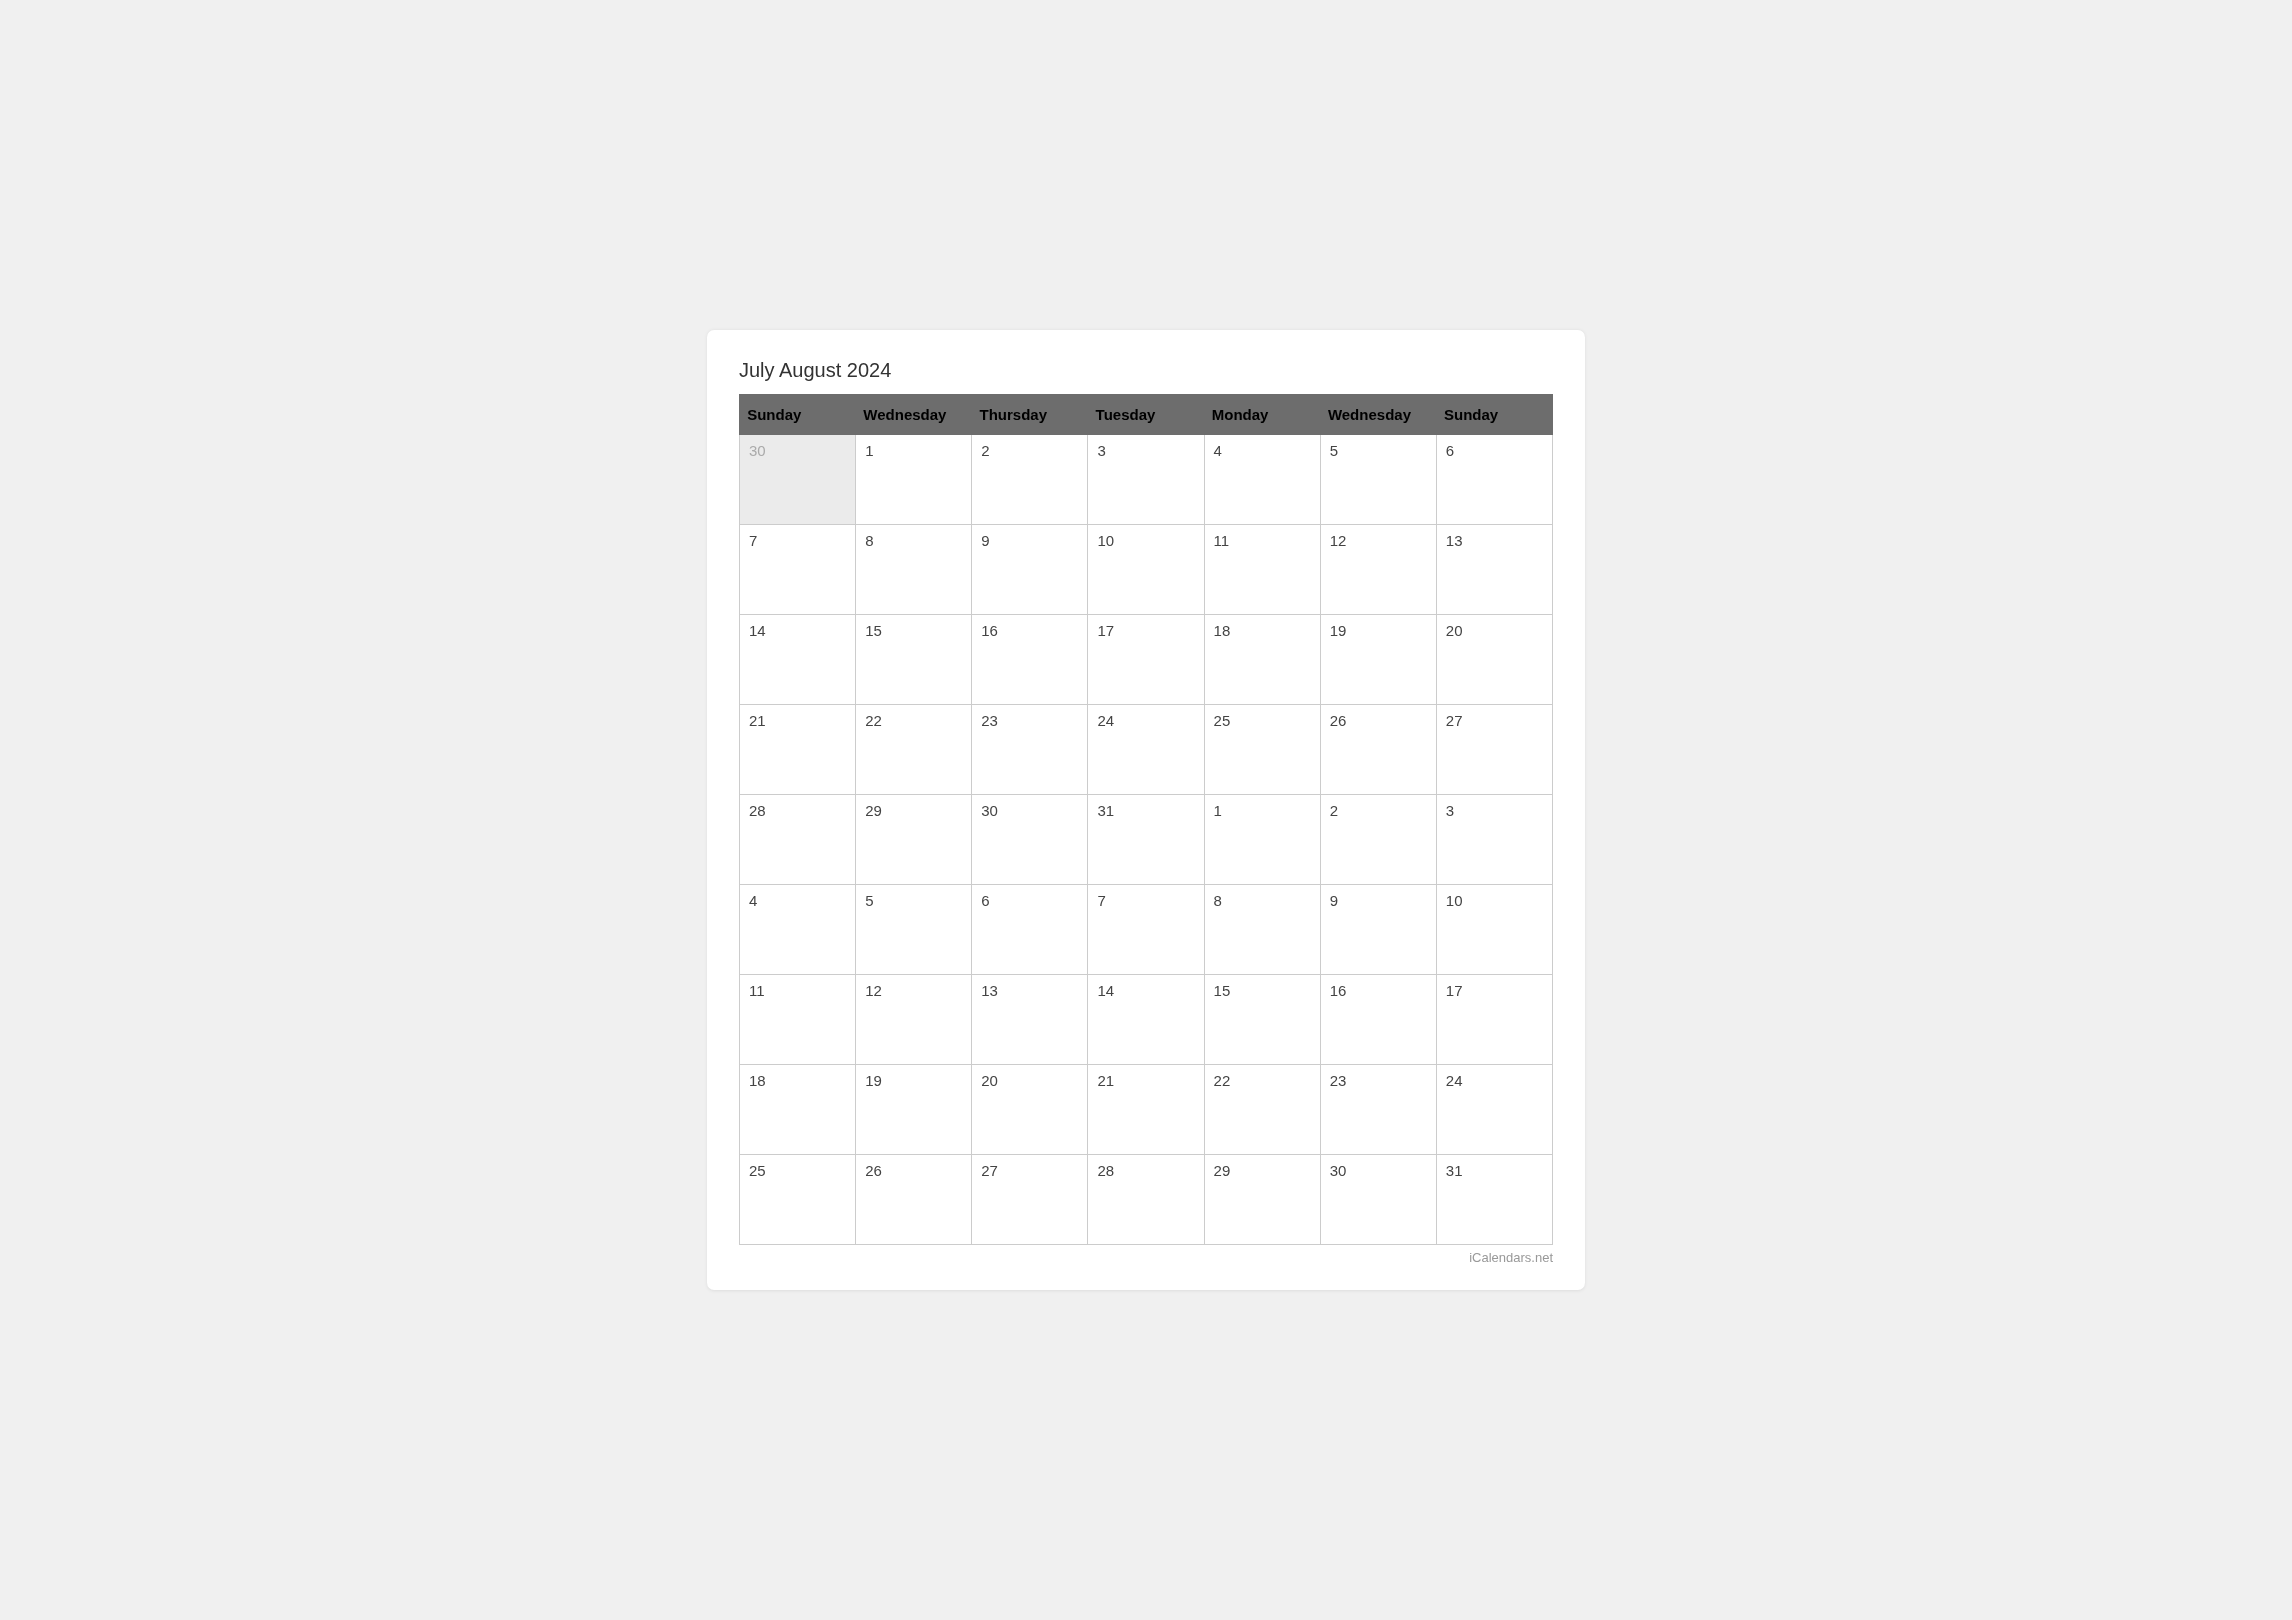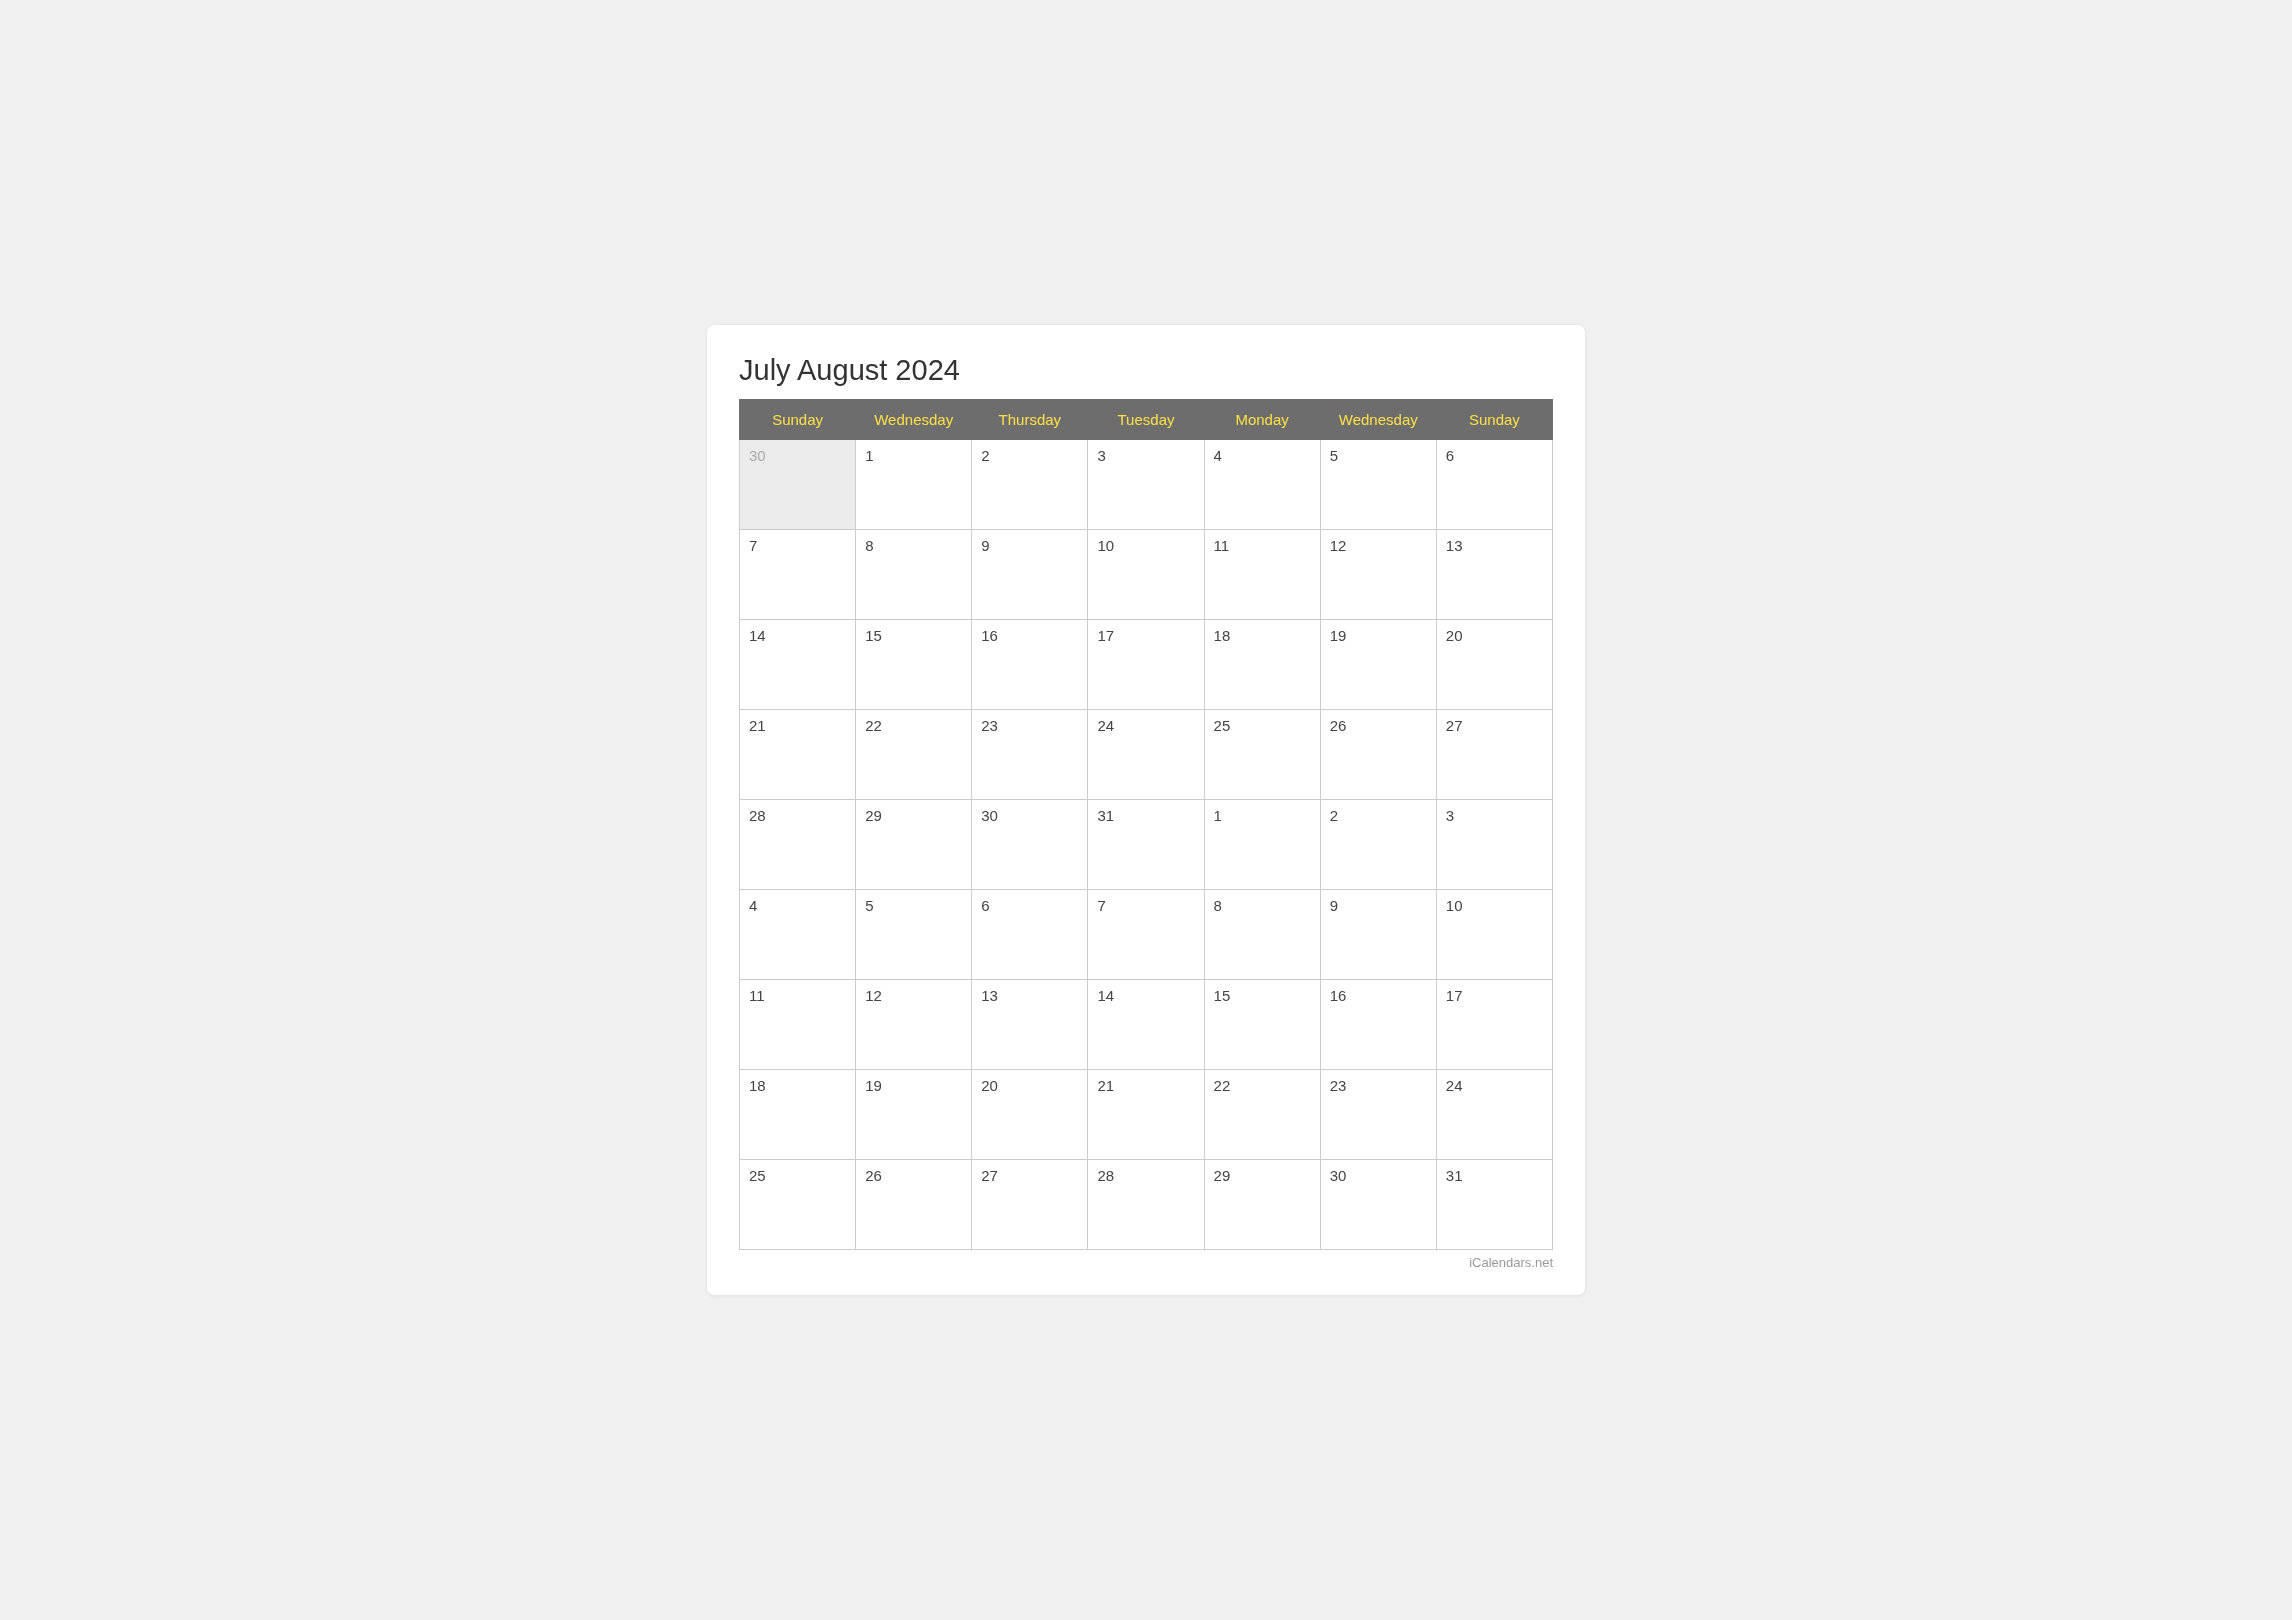--- a/index.html
+++ b/index.html
@@ -19,37 +19,37 @@
 
     .calendar-container {
       background: #ffffff;
       border-radius: 7.2px;
       padding: 29px 32px 25px 32px;
       width: 878px;
       box-shadow: 0 0.9px 3.6px rgba(0,0,0,0.08);
     }
 
     .calendar-title {
-      font-size: 29px;
+      font-size: 20px;
       font-weight: 400;
       color: #333333;
       margin-bottom: 12.5px;
     }
 
     .calendar-table {
       width: 100%;
       border-collapse: collapse;
     }
 
     .calendar-table thead tr th {
       background-color: #6d6d6d;
-      color: #fde047;
-      font-weight: 400;
+      color: #000000;
+      font-weight: 700;
       font-size: 15px;
-      text-align: center;
+      text-align: left;
       padding: 10.7px 7.2px;
       border: 0.9px solid #6d6d6d;
     }
 
     .calendar-table tbody tr td {
       border: 0.9px solid #cccccc;
       vertical-align: top;
       width: calc(100% / 7);
       height: 90px;
       padding: 7.2px 9px;

